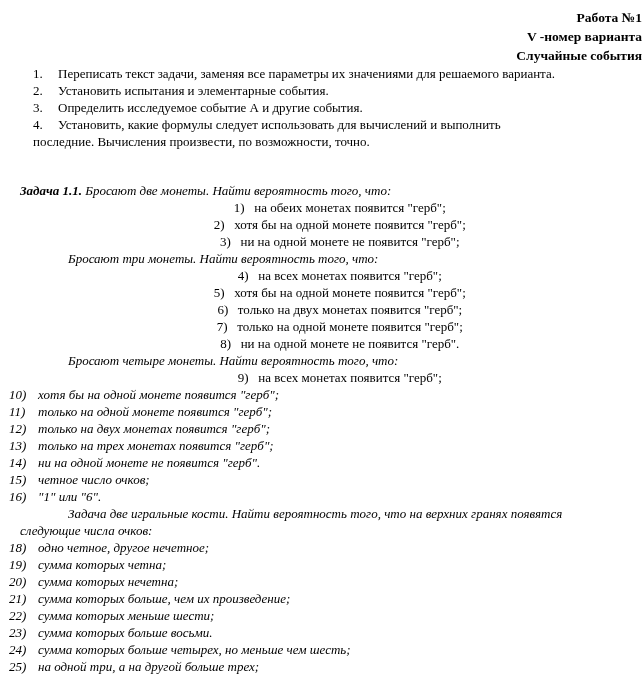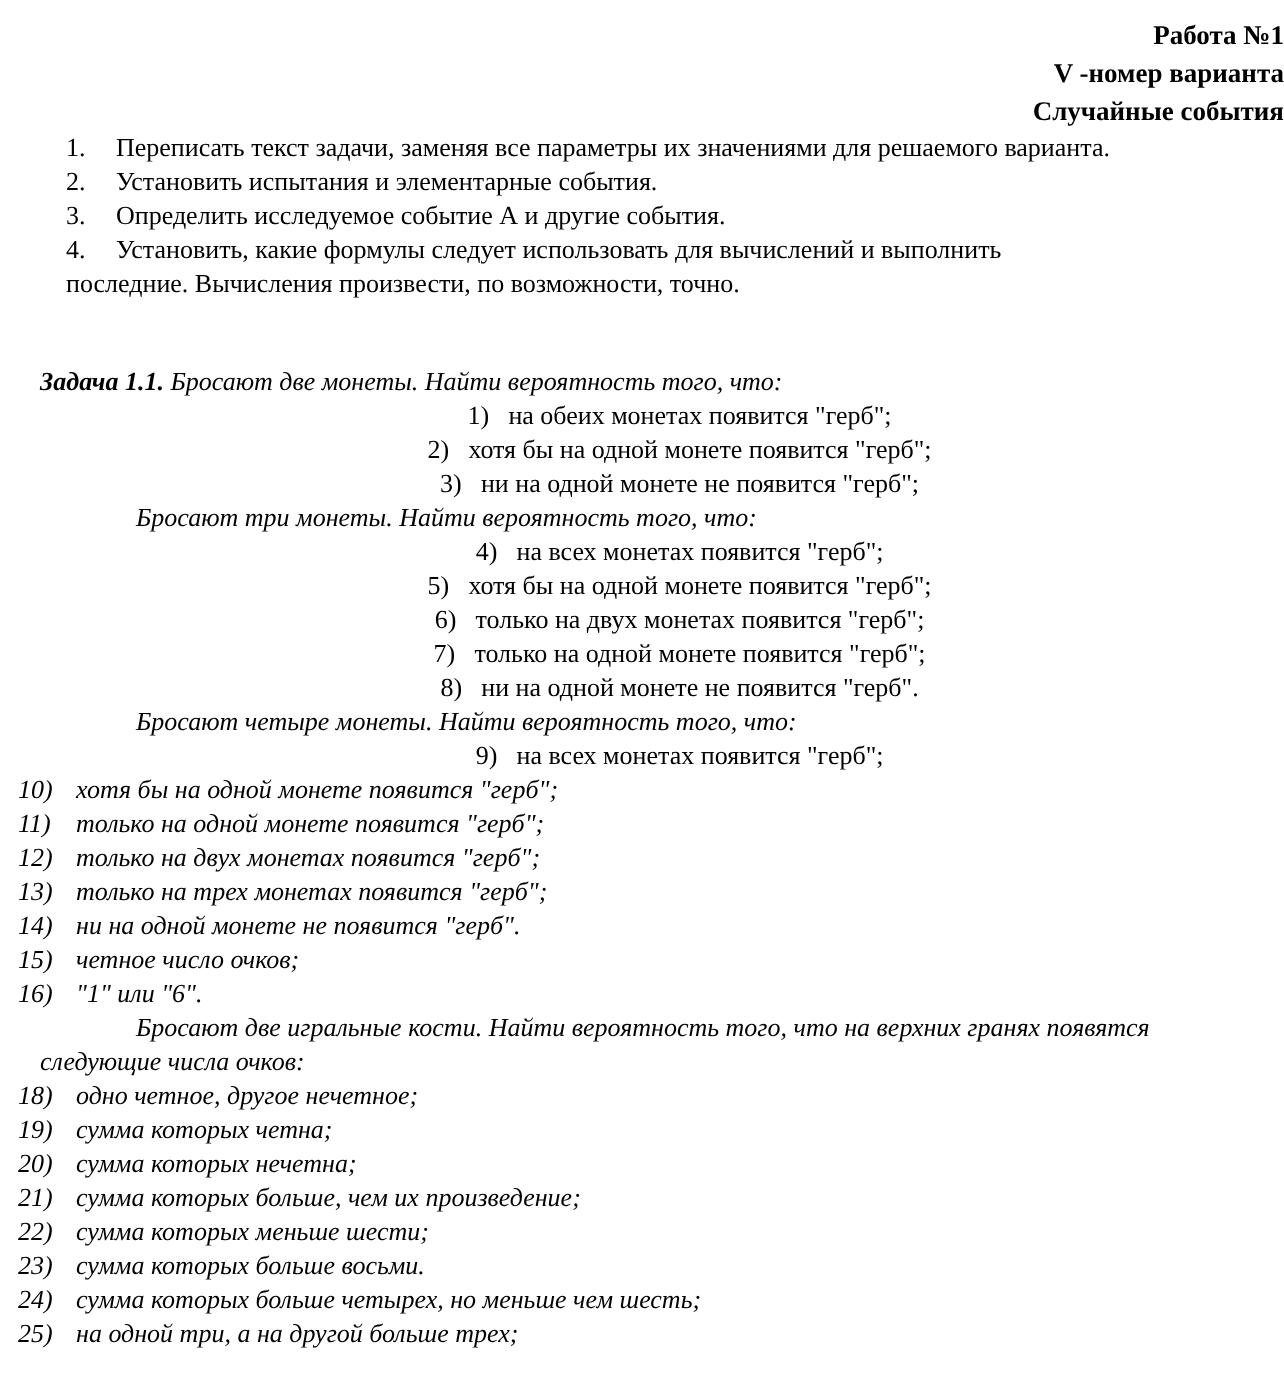--- a/index.html
+++ b/index.html
@@ -103,21 +103,21 @@
       <div class="item narrow"><span class="num">8)</span><span class="text">ни на одной монете не появится "герб".</span></div>
       <div class="para">Бросают четыре монеты. Найти вероятность того, что:</div>
       <div class="item narrow"><span class="num">9)</span><span class="text">на всех монетах появится "герб";</span></div>
       <div class="item wide"><span class="num">10)</span><span class="text">хотя бы на одной монете появится "герб";</span></div>
       <div class="item wide"><span class="num">11)</span><span class="text">только на одной монете появится "герб";</span></div>
       <div class="item wide"><span class="num">12)</span><span class="text">только на двух монетах появится "герб";</span></div>
       <div class="item wide"><span class="num">13)</span><span class="text">только на трех монетах появится "герб";</span></div>
       <div class="item wide"><span class="num">14)</span><span class="text">ни на одной монете не появится "герб".</span></div>
       <div class="item wide"><span class="num">15)</span><span class="text">четное число очков;</span></div>
       <div class="item wide"><span class="num">16)</span><span class="text">"1" или "6".</span></div>
-      <div class="para">Бросают две игральные кости. Найти вероятность того, что на верхних гранях появятся
+      <div class="para">Задача две игральные кости. Найти вероятность того, что на верхних гранях появятся
 следующие числа очков:</div>
       <div class="item wide"><span class="num">18)</span><span class="text">одно четное, другое нечетное;</span></div>
       <div class="item wide"><span class="num">19)</span><span class="text">сумма которых четна;</span></div>
       <div class="item wide"><span class="num">20)</span><span class="text">сумма которых нечетна;</span></div>
       <div class="item wide"><span class="num">21)</span><span class="text">сумма которых больше, чем их произведение;</span></div>
       <div class="item wide"><span class="num">22)</span><span class="text">сумма которых меньше шести;</span></div>
       <div class="item wide"><span class="num">23)</span><span class="text">сумма которых больше восьми.</span></div>
       <div class="item wide"><span class="num">24)</span><span class="text">сумма которых больше четырех, но меньше чем шесть;</span></div>
       <div class="item wide"><span class="num">25)</span><span class="text">на одной три, а на другой больше трех;</span></div>
     </div>

